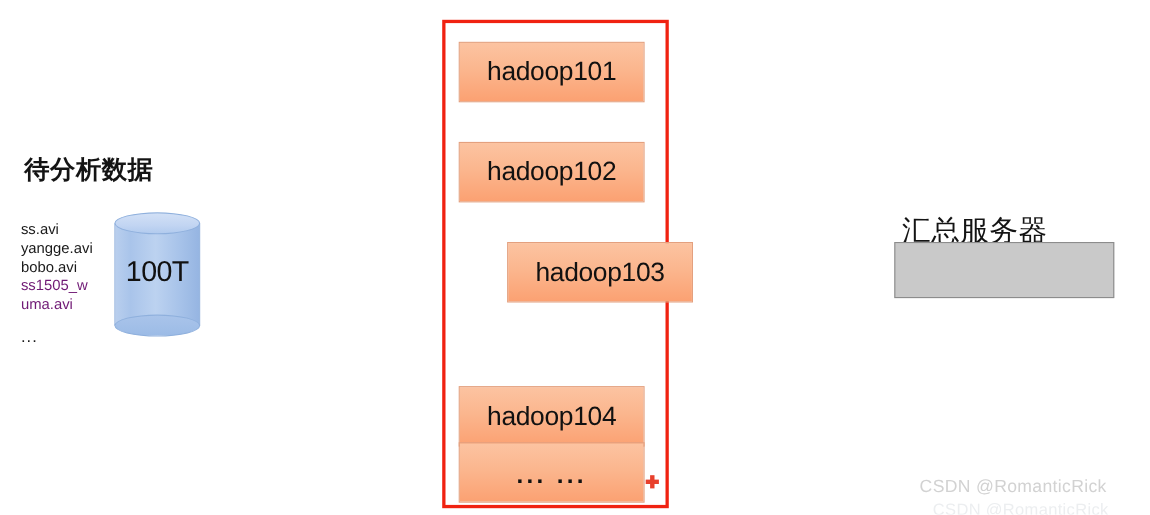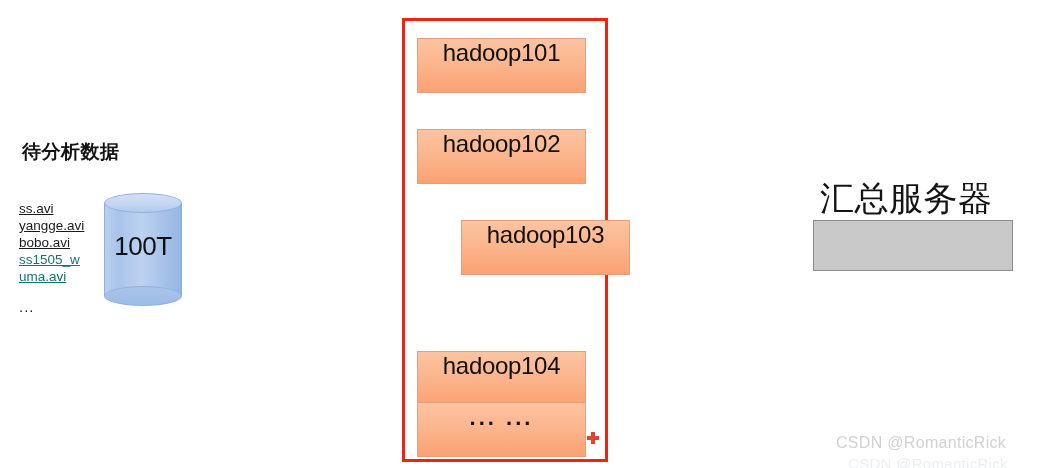--- a/index.html
+++ b/index.html
@@ -17,37 +17,37 @@
     height: 468px;
     background: #ffffff;
     overflow: hidden;
   }
 
   
   #left-title {
     position: absolute;
     left: 22px;
     top: 139px;
-    font-size: 19px;
+    font-size: 23px;
     font-weight: bold;
     color: #141414;
     letter-spacing: 0.5px;
     white-space: nowrap;
   }
   #file-list {
     position: absolute;
     left: 19px;
     top: 200px;
     width: 84px;
     font-size: 13.5px;
     line-height: 17px;
     color: #1a1a1a;
   }
-  #file-list .file-line { white-space: nowrap; text-decoration: underline; }
-  #file-list .file-line.red { color: #0f766e; }
+  #file-list .file-line { white-space: nowrap; }
+  #file-list .file-line.red { color: #701a75; }
   #file-list .file-ellipsis {
     margin-top: 13px;
     font-size: 15px;
     letter-spacing: 1px;
     color: #1a1a1a;
   }
 
   
   #cylinder {
     position: absolute;
@@ -114,20 +114,21 @@
   }
   .node-box {
     position: absolute;
     left: 417px;
     width: 169px;
     height: 55px;
     background: linear-gradient(to bottom, #fcc3a1 0%, #fbb68e 45%, #fba172 100%);
     border: 1px solid #e4a07e;
     box-sizing: border-box;
     display: flex;
+    align-items: center;
     justify-content: center;
     font-size: 24px;
     color: #111111;
     letter-spacing: -0.3px;
   }
   #node-0 { top: 38px; }
   #node-1 { top: 129px; }
   #node-2 { top: 220px; margin-left: 44px; }
   #node-3 { top: 311px; margin-top: 40px; }
   #node-4 { top: 402px; }
@@ -150,22 +151,22 @@
     position: absolute;
     background: #e8402c;
   }
   #plus-icon::before { left: 4px; top: 0; width: 4px; height: 12px; }
   #plus-icon::after  { left: 0; top: 4px; width: 12px; height: 4px; }
 
   
   #server-title {
     position: absolute;
     left: 820px;
-    top: 176px;
-    font-size: 34px;
+    top: 192px;
+    font-size: 26px;
     color: #141414;
     letter-spacing: 0.5px;
     white-space: nowrap;
   }
   #server-box {
     position: absolute;
     left: 813px;
     top: 220px;
     width: 200px;
     height: 51px;

